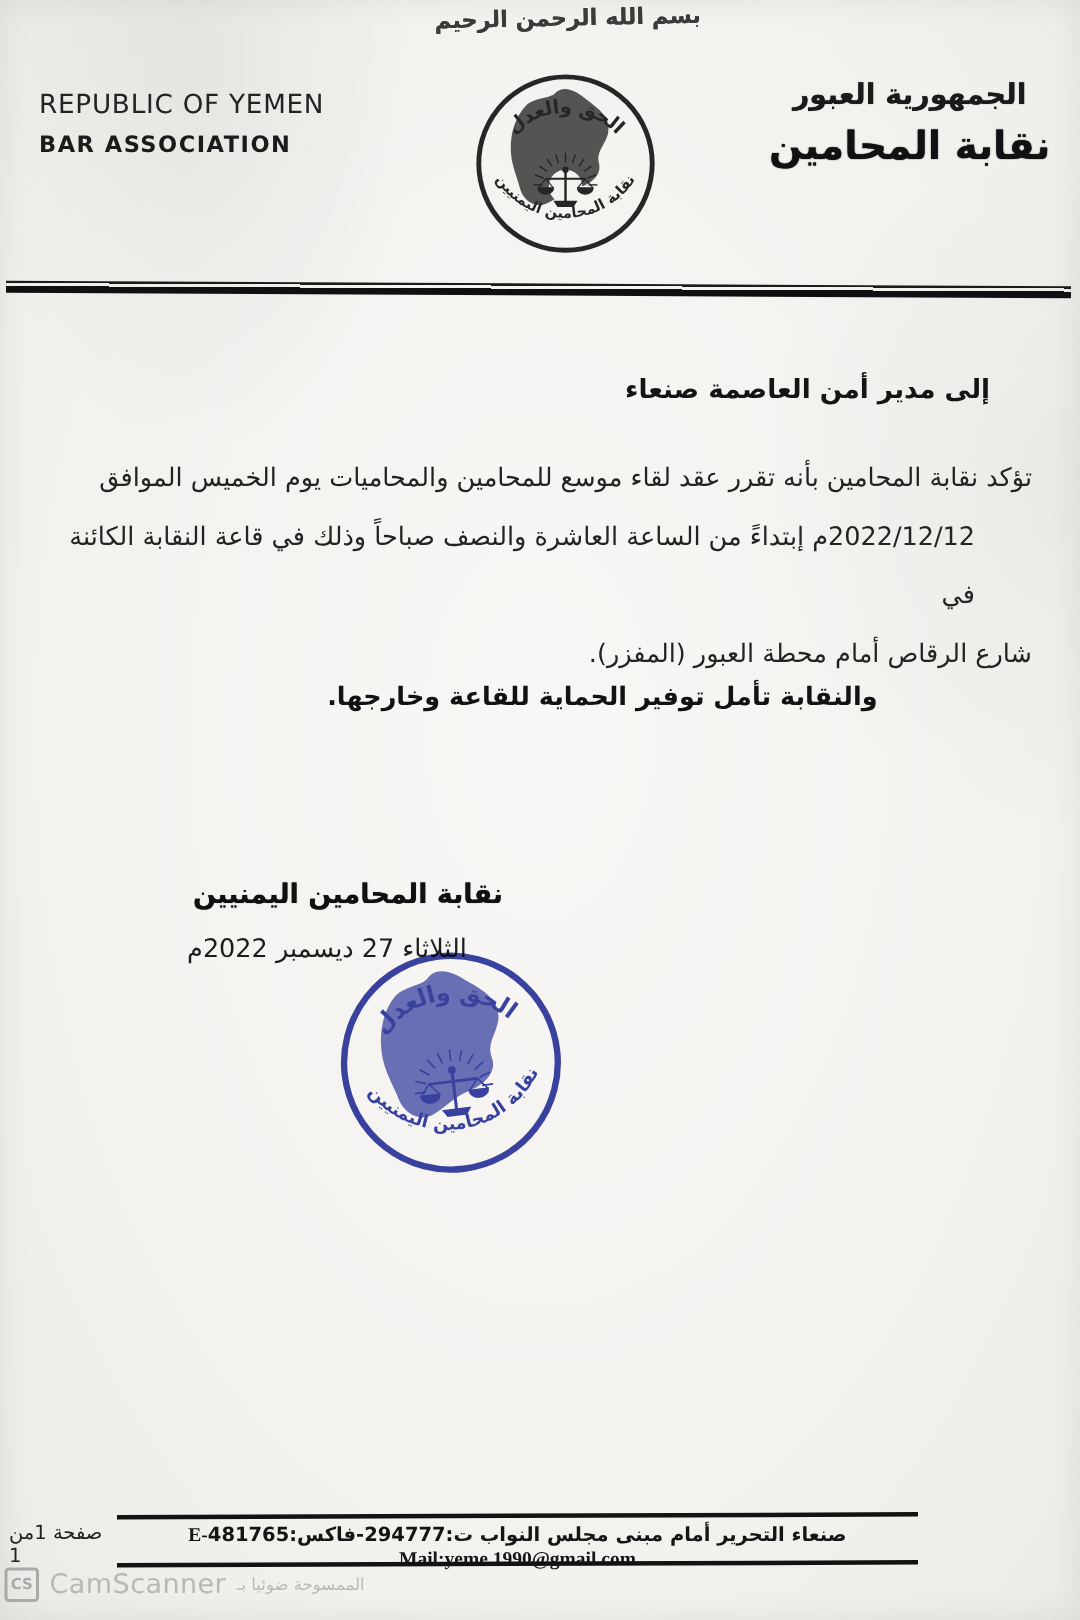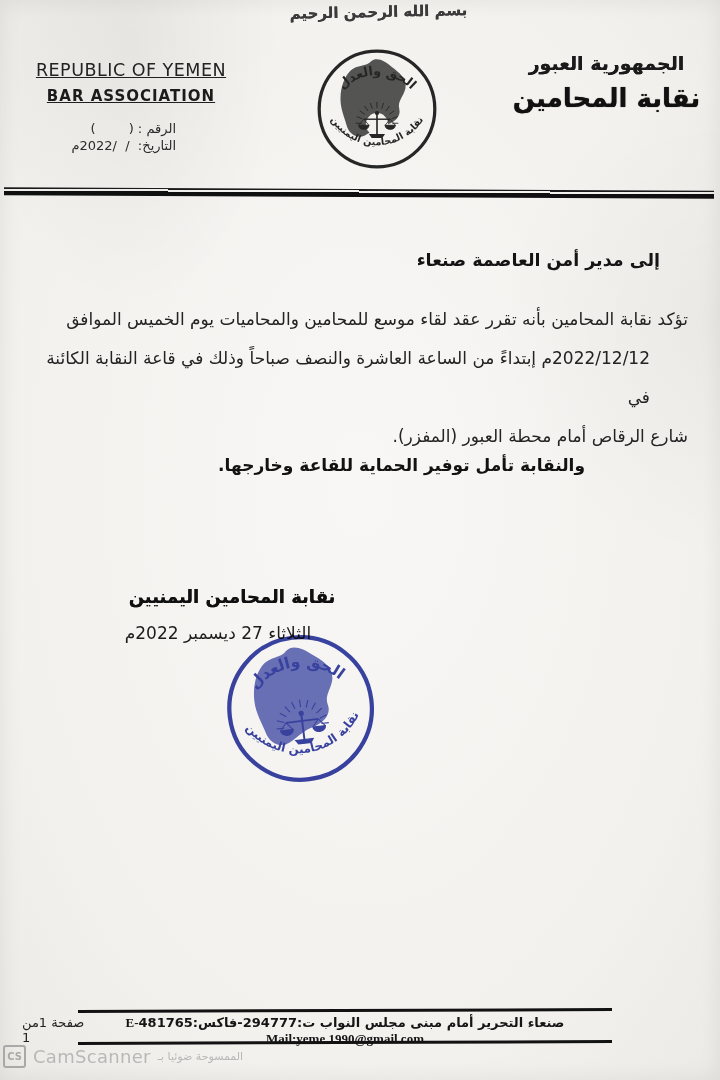--- a/index.html
+++ b/index.html
@@ -14,21 +14,21 @@
   }
   .abs{position:absolute;}
   .pre{white-space:pre;}
   .rtl{direction:rtl; unicode-bidi:plaintext;}
 
   
   .bismillah{left:286px; top:3px; width:185px; text-align:center;
     font-weight:bold; font-size:15px; color:#3b3b3b; transform:rotate(-1.2deg);
     text-shadow:0 0 .4px #3b3b3b;}
   .emblem-top{left:304px; top:34px; width:146px; height:142px; color:#262626;}
-  .hleft{left:26px; top:60px; width:210px; text-align:center;text-decoration:underline;}
+  .hleft{left:26px; top:60px; width:210px; text-align:left;}
   .hleft .country{font-size:17.5px; letter-spacing:.5px; color:#232323;}
   .hleft .org{font-size:15px; font-weight:bold; letter-spacing:1px; margin-top:7px; color:#1b1b1b;}
   .refblock{left:26px; top:120px; width:150px; text-align:right;
     font-size:13px; line-height:17px; color:#2a2a2a;}
   .hright{right:16px; top:52px; width:195px; text-align:center;}
   .hright .country{font-size:19px; font-weight:bold; color:#1a1a1a; text-shadow:0 0 .5px #1a1a1a;}
   .hright .org{font-size:26px; font-weight:bold; margin-top:9px; color:#111;
     text-shadow:0 0 .8px #111;}
 
   .divider{left:4px; right:6px; top:189px; height:8px; transform:rotate(.3deg);
@@ -46,21 +46,21 @@
     font-size:17px; font-weight:400; color:#1c1c1c;}
   .stamp{left:210px; top:616px; width:180px; height:175px;
     transform:rotate(-7deg); mix-blend-mode:multiply; opacity:.93;}
 
   
   .frule{left:78px; width:534px; height:3px; background:#121212; transform:rotate(-.2deg);}
   .frule.t{top:1009px;} .frule.b{top:1041px;}
   .ftext{left:78px; width:534px; top:1015px; text-align:center; direction:rtl;
     font-size:13px; font-weight:bold; color:#151515;}
   .ftext .email{direction:ltr; unicode-bidi:isolate; font-family:"Liberation Serif", serif;}
-  .pagenum{left:22px; top:1015px; width:70px; text-align:left; direction:rtl;
+  .pagenum{left:6px; top:1015px; width:70px; text-align:left; direction:rtl;
     font-size:13px; color:#222;}
 
   
   .wm{left:3px; top:1045px; display:flex; align-items:center; gap:7px; color:#b8b8b8;}
   .wm .csbox{width:19px; height:19px; border:2px solid #a9a9a9; border-radius:3px;
     display:flex; align-items:center; justify-content:center;
     font-size:10px; font-weight:bold; color:#a9a9a9;text-align:right;}
   .wm .brand{font-size:18px; letter-spacing:.3px;text-align:center;}
   .wm .ar{font-size:11px; direction:rtl;}
   svg text{font-family:"DejaVu Sans", sans-serif;}
@@ -106,24 +106,20 @@
       <textPath href="#arcTop1" startOffset="50%" text-anchor="middle">الحق والعدل</textPath>
     </text>
     <text font-size="9.5" font-weight="bold" fill="currentColor">
       <textPath href="#arcBot1" startOffset="50%" text-anchor="middle">نقابة المحامين اليمنيين</textPath>
     </text>
   </svg>
 
   <div class="abs hleft">
     <div class="country">REPUBLIC OF YEMEN</div>
     <div class="org">BAR ASSOCIATION</div>
-  </div>
-  <div class="abs refblock rtl">
-    <div class="pre">الرقم : (        )</div>
-    <div class="pre">التاريخ:  /  /2022م</div>
   </div>
 
   <div class="abs hright rtl">
     <div class="country">الجمهورية العبور</div>
     <div class="org">نقابة المحامين</div>
   </div>
 
   <div class="abs divider"></div>
 
   <div class="abs addressee rtl">إلى مدير أمن العاصمة صنعاء</div>

